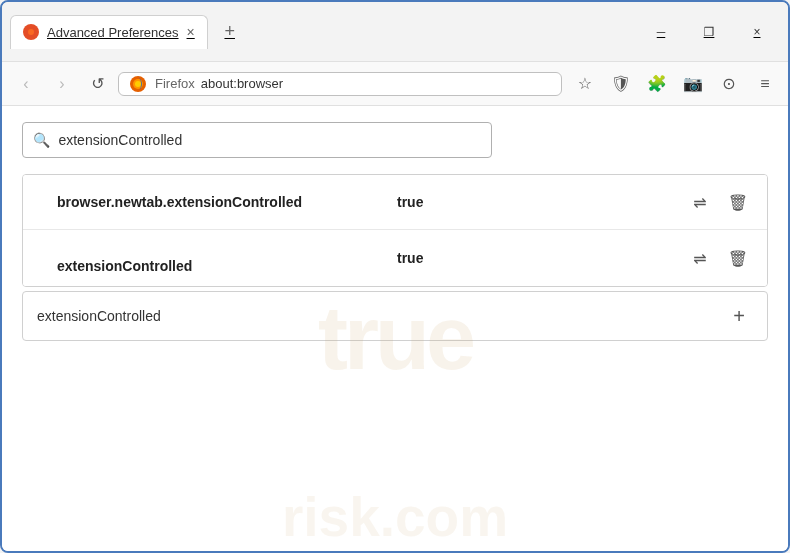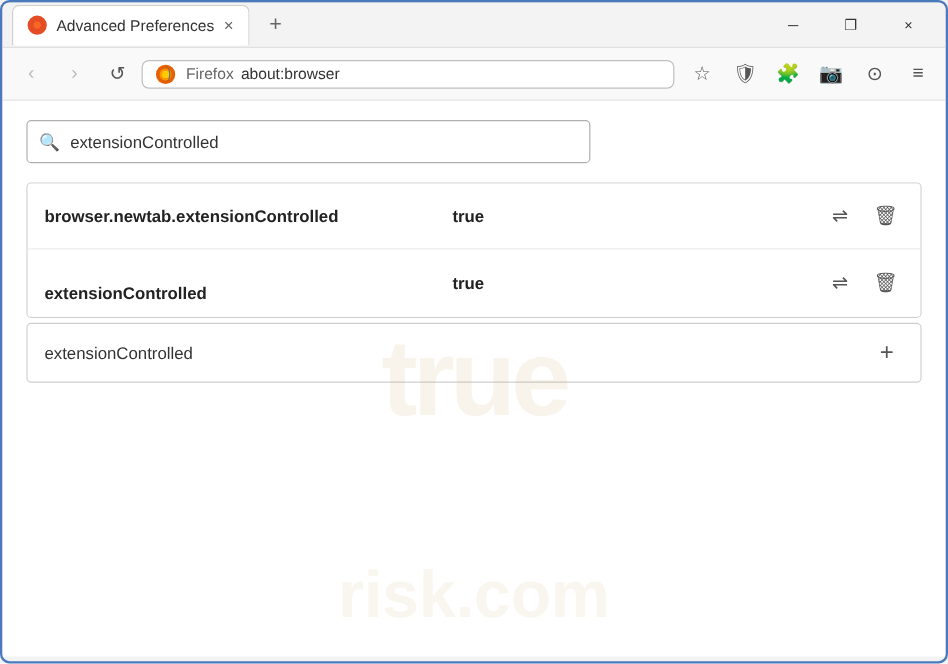--- a/index.html
+++ b/index.html
@@ -9,25 +9,26 @@
       width: 790px;
       height: 553px;
       overflow: hidden;
       border: 2px solid #4a7abc;
       border-radius: 8px;
     }
 
     
     .title-bar {
       background: #f3f3f3;
-      height: 38px;
+      height: 60px;
       display: flex;
       align-items: center;
       padding: 0 8px;
       border-bottom: 1px solid #e0e0e0;
+      text-decoration: underline;
     }
     .tab {
       background: #ffffff;
       border: 1px solid #d0d0d0;
       border-bottom: none;
       border-radius: 6px 6px 0 0;
       padding: 6px 12px;
       display: flex;
       align-items: center;
       gap: 8px;
@@ -252,20 +253,21 @@
       border-bottom: 1px solid #e8e8e8;
       background: #fff;
       min-height: 50px;
     }
     .result-row:last-child { border-bottom: none; }
     .result-name {
       font-weight: 700;
       font-size: 14px;
       color: #222;
       flex: 0 0 340px;
+      margin-left: 20px;
     }
     .result-value {
       font-weight: 700;
       font-size: 14px;
       color: #222;
       flex: 1;
     }
     .result-actions {
       display: flex;
       gap: 8px;

